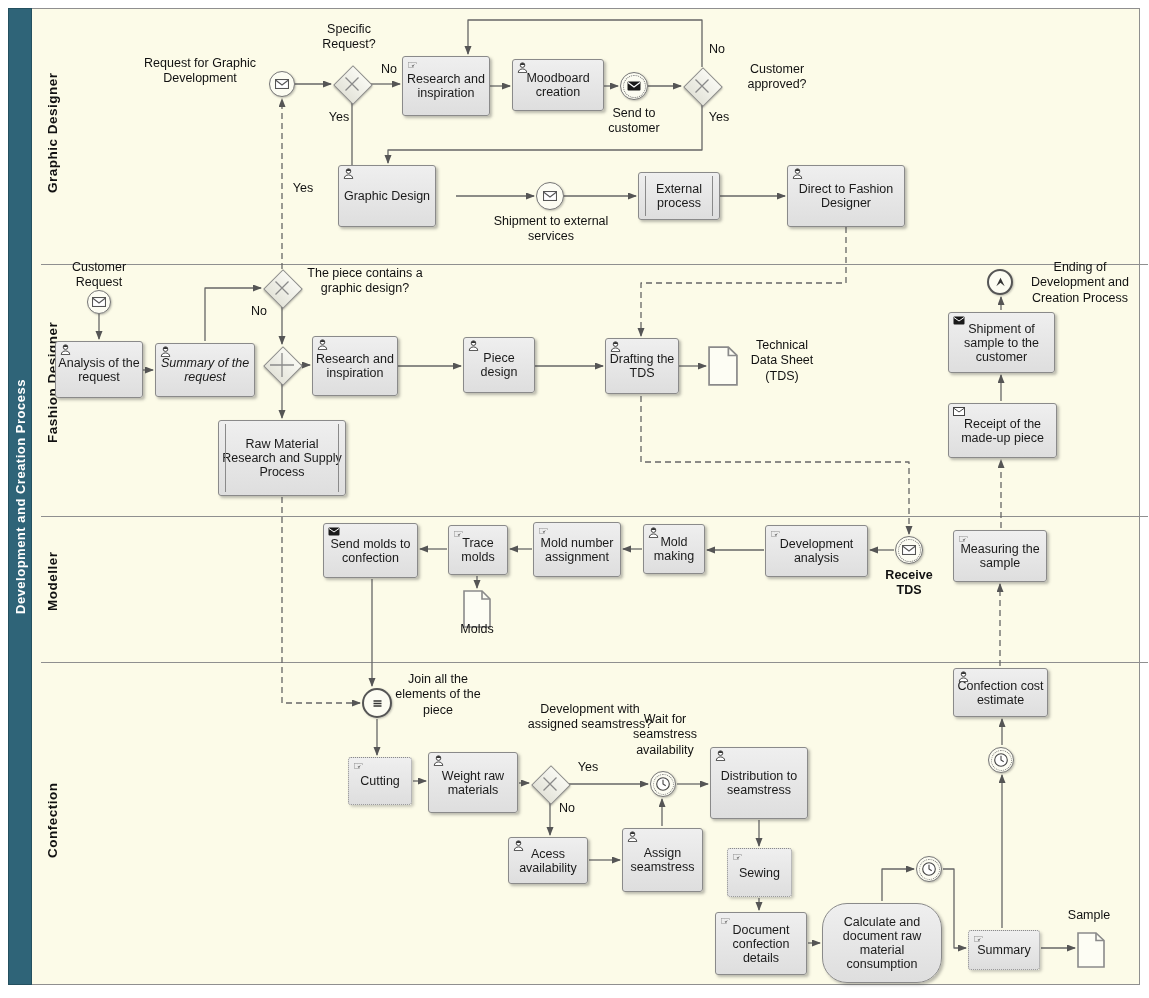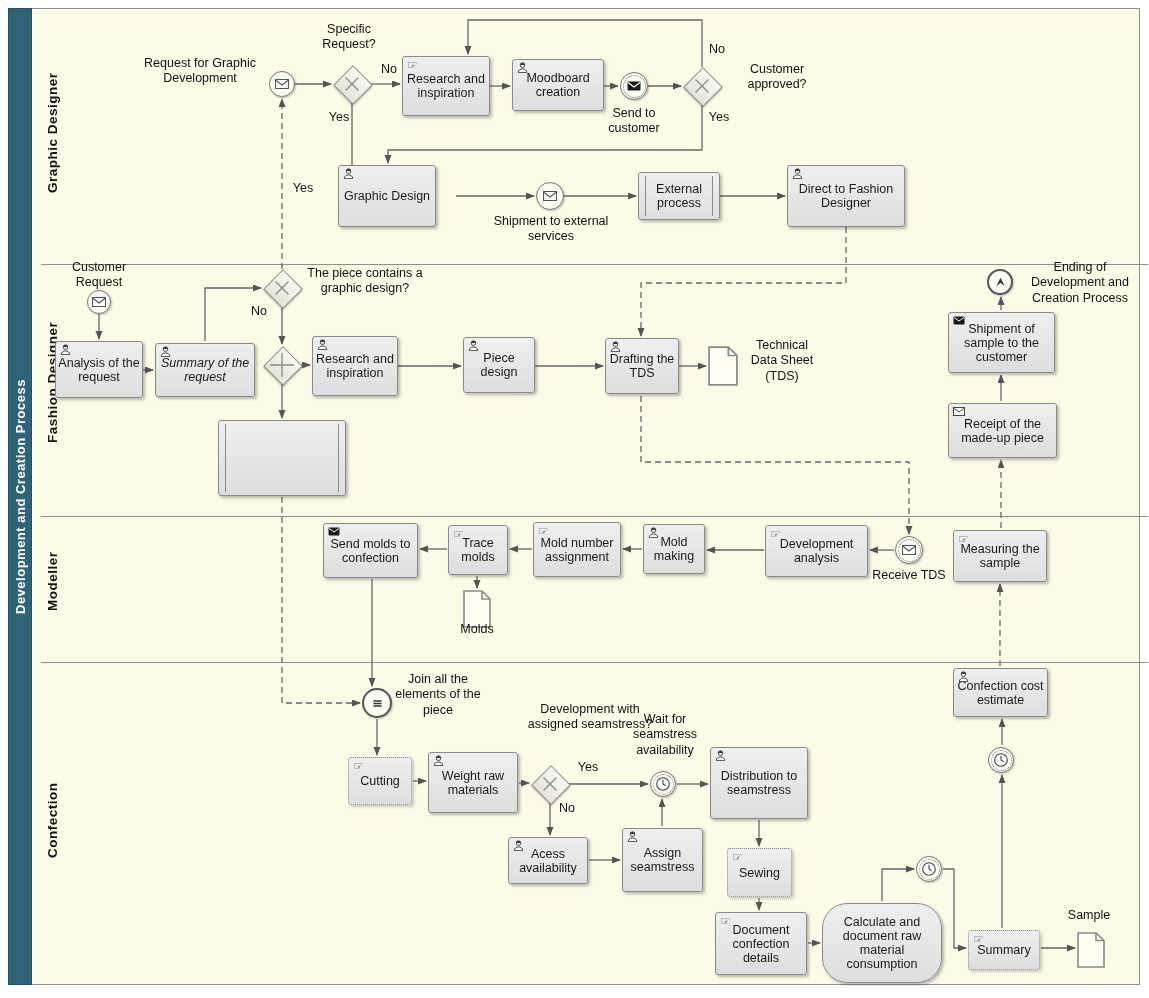--- a/index.html
+++ b/index.html
@@ -245,20 +245,21 @@
           </svg></span>
         <span>Drafting the TDS</span>
       </div>
       <div class="doc" style="left: 708px; top: 346px;"><svg width="30" height="40" viewBox="0 0 28 38" preserveAspectRatio="none">
           <path d="M1 1h18l8 8v28H1z" fill="#fdfdf4" stroke="#8a8a8a" stroke-width="1.6"></path>
           <path d="M19 1v8h8" fill="none" stroke="#8a8a8a" stroke-width="1.6"></path>
         </svg><span></span></div>
       <div class="task" style="left: 218px; top: 420px; width: 128px; height: 76px;">
         <div class="bar l"></div>
         <div class="bar r"></div>
+        <span>Raw Material Research and Supply Process</span>
       </div>
       <div class="evt thick" style="left: 987px; top: 269px; width: 26px; height: 26px;">
         <span class="ei"><svg width="13" height="13" viewBox="0 0 14 14">
             <path d="M7 2 11.5 11 7 7.4 2.5 11z" fill="#333"></path>
           </svg></span>
       </div>
       <div class="task" style="left: 948px; top: 312px; width: 107px; height: 61px;">
         <span class="ticon"><svg width="12" height="9" viewBox="0 0 12 9">
             <rect x=".5" y=".5" width="11" height="8" rx="1" fill="#1a1a1a"></rect>
             <path d="M1 1.5 6 5l5-3.5" fill="none" stroke="#fff"></path>
@@ -417,21 +418,21 @@
       <div class="flabel" style="left: 704px; top: 42px; width: 26px;">No</div>
       <div class="flabel" style="left: 726px; top: 62px; width: 102px;">Customer approved?</div>
       <div class="flabel" style="left: 704px; top: 110px; width: 30px;">Yes</div>
       <div class="flabel" style="left: 287px; top: 181px; width: 32px;">Yes</div>
       <div class="flabel" style="left: 492px; top: 214px; width: 118px;">Shipment to external services</div>
       <div class="flabel" style="left: 58px; top: 260px; width: 82px;">Customer Request</div>
       <div class="flabel" style="left: 246px; top: 304px; width: 26px;">No</div>
       <div class="flabel" style="left: 298px; top: 266px; width: 134px;">The piece contains a graphic design?</div>
       <div class="flabel" style="left: 742px; top: 338px; width: 80px;">Technical Data Sheet (TDS)</div>
       <div class="flabel" style="left: 1020px; top: 260px; width: 120px;">Ending of Development and Creation Process</div>
-      <div class="flabel" style="left: 872px; top: 568px; width: 74px;">Receive TDS</div>
+      <div class="flabel" style="left: 872px; top: 568px; width: 74px; font-weight: bold;">Receive TDS</div>
       <div class="flabel" style="left: 450px; top: 622px; width: 54px;">Molds</div>
       <div class="flabel" style="left: 394px; top: 672px; width: 88px;">Join all the elements of the piece</div>
       <div class="flabel" style="left: 520px; top: 702px; width: 140px;">Development with assigned seamstress?</div>
       <div class="flabel" style="left: 572px; top: 760px; width: 32px;">Yes</div>
       <div class="flabel" style="left: 554px; top: 801px; width: 26px;">No</div>
       <div class="flabel" style="left: 616px; top: 712px; width: 98px;">Wait for seamstress availability</div>
       <div class="flabel" style="left: 1056px; top: 908px; width: 66px;">Sample</div>
     </div>
   <div id="pool-title-bar">
     <div class="vtext">Development and Creation Process</div>

